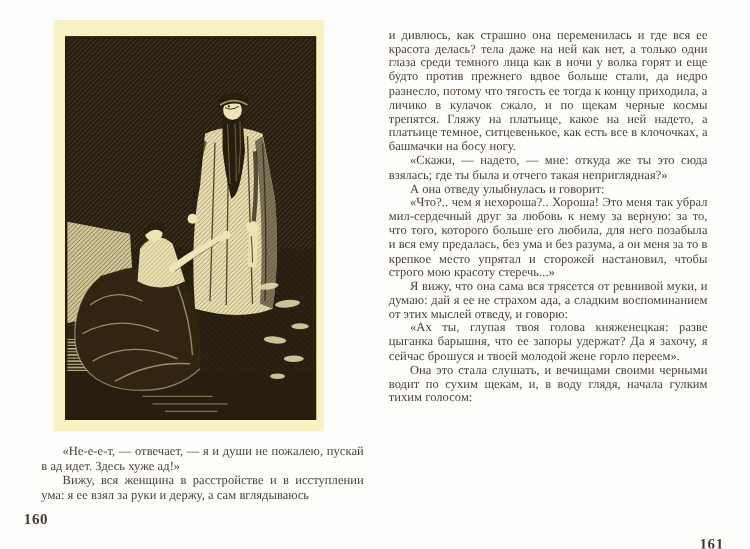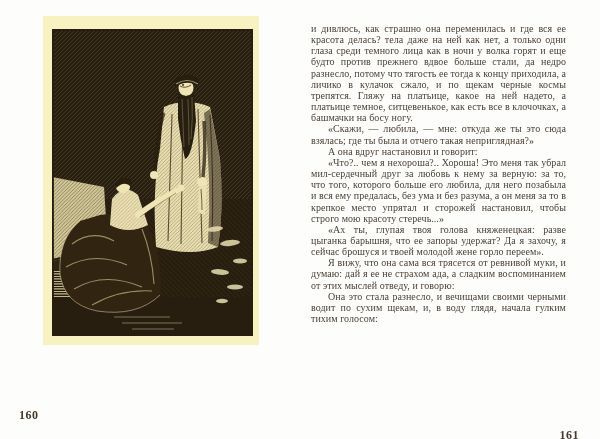--- a/index.html
+++ b/index.html
@@ -120,31 +120,35 @@
         </g>
 
         <g stroke="#cfc48f" stroke-width="1" opacity="0.5" fill="none">
           <path d="M62,288 H118 M70,294 H130 M80,300 H122"></path>
         </g>
 
         <rect x="0.8" y="0.8" width="199.4" height="305.4" fill="none" stroke="#281e10" stroke-width="2.2"></rect>
       </svg>
     </div>
 
+    <div class="bodytext" id="left-text">
+        <p class="para indent">«Не-е-е-т, — отвечает, — я и души не пожалею, пускай в ад идет. Здесь хуже ад!»</p>
+        <p class="para indent">Вижу, вся женщина в расстройстве и в исступлении ума: я ее взял за руки и держу, а сам вглядываюсь</p>
+      </div>
 
     <div class="folio" id="folio-left">160</div>
   </div>
 
   <div class="page" id="right-page">
     <div class="bodytext" id="right-text">
         <p class="para">и дивлюсь, как страшно она переменилась и где вся ее красота делась? тела даже на ней как нет, а только одни глаза среди темного лица как в ночи у волка горят и еще будто против прежнего вдвое больше стали, да недро разнесло, потому что тягость ее тогда к концу приходила, а личико в кулачок сжало, и по щекам черные космы трепятся. Гляжу на платьице, какое на ней надето, а платьице темное, ситцевенькое, как есть все в клочочках, а башмачки на босу ногу.</p>
-        <p class="para indent">«Скажи, — любила, — мне: откуда же ты это сюда взялась; где ты была и отчего такая неприглядная?»</p>
-        <p class="para indent">А она вдруг настановил и говорит:</p>
+        <p class="para indent">«Скажи, — надето, — мне: откуда же ты это сюда взялась; где ты была и отчего такая неприглядная?»</p>
+        <p class="para indent">А она отведу улыбнулась и говорит:</p>
         <p class="para indent">«Что?.. чем я нехороша?.. Хороша! Это меня так убрал мил-сердечный друг за любовь к нему за верную: за то, что того, которого больше его любила, для него позабыла и вся ему предалась, без ума и без разума, а он меня за то в крепкое место упрятал и сторожей настановил, чтобы строго мою красоту стеречь...»</p>
+        <p class="para indent">Я вижу, что она сама вся трясется от ревнивой муки, и думаю: дай я ее не страхом ада, а сладким воспоминанием от этих мыслей отведу, и говорю:</p>
         <p class="para indent">«Ах ты, глупая твоя голова княженецкая: разве цыганка барышня, что ее запоры удержат? Да я захочу, я сейчас брошуся и твоей молодой жене горло переем».</p>
-        <p class="para indent">Я вижу, что она сама вся трясется от ревнивой муки, и думаю: дай я ее не страхом ада, а сладким воспоминанием от этих мыслей отведу, и говорю:</p>
-        <p class="para indent">Она это стала разнесло, и вечищами своими черными водит по сухим щекам, и, в воду глядя, начала гулким тихим голосом:</p>
+        <p class="para indent">Она это стала слушать, и вечищами своими черными водит по сухим щекам, и, в воду глядя, начала гулким тихим голосом:</p>
       </div>
 
     <div class="folio" id="folio-right">161</div>
   </div>
 
 </div>
 
 </body></html>

